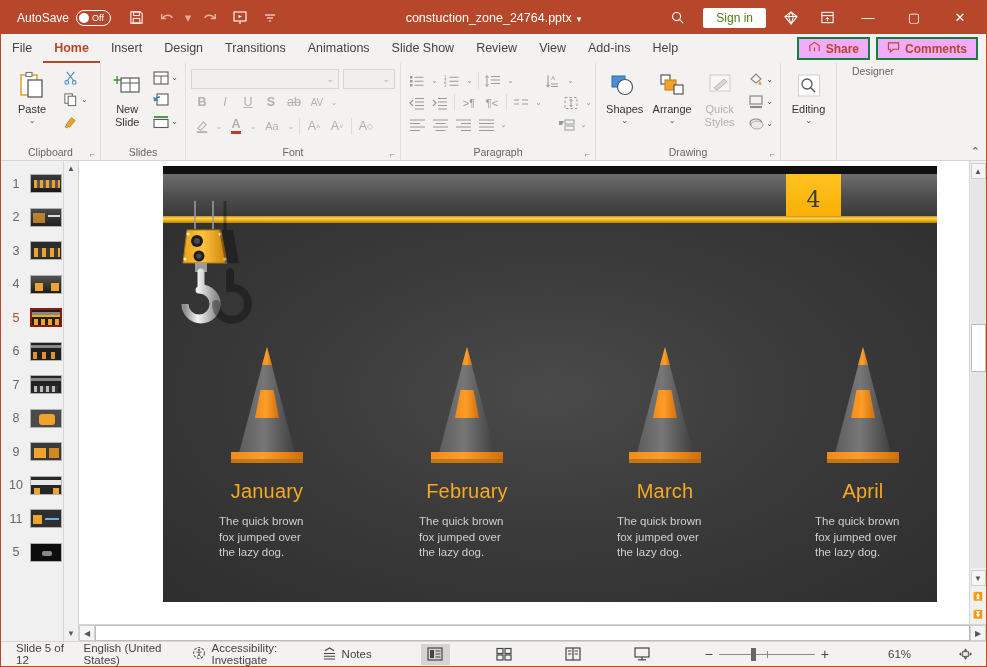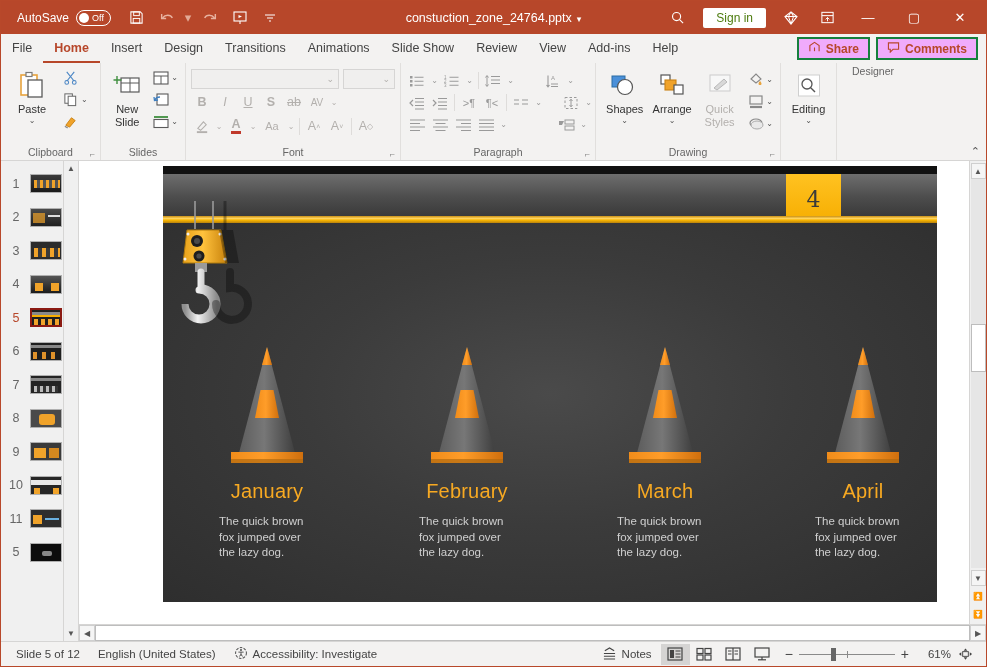--- a/index.html
+++ b/index.html
@@ -186,21 +186,21 @@
   .hs-track { flex: 1; background: #e6e6e6; position: relative; }
   .hs-thumb { position: absolute; left: 0; top: 0; bottom: 0; width: 100%;
     background: #fff; border: 1px solid #bdbdbd; }
 
   
   .statusbar {
     height: 25px; flex: 0 0 25px; background: #f3f2f1; border-top: 1px solid #d6d5d4;
     display: flex; align-items: center; font-size: 11.5px; color: #444; padding: 0 6px;
   }
   .sb-item { padding: 0 9px; display: flex; align-items: center; gap: 5px; }
-  .sb-right { margin-left: auto; display: flex; align-items: center; }
+  .sb-right { margin-left: auto; display: flex; align-items: center; gap: 40px; }
   .viewbtn { width: 29px; height: 21px; display: flex; align-items: center; justify-content: center; color: #444; }
   .viewbtn.active { background: #d5d4d3; }
   .zoom-slider { display: flex; align-items: center; gap: 6px; margin: 0 8px; }
   .zs-track { width: 96px; height: 1px; background: #8a8a8a; position: relative; }
   .zs-mid { position: absolute; left: 48px; top: -3px; width: 1px; height: 7px; background: #8a8a8a; }
   .zs-knob { position: absolute; left: 32px; top: -6px; width: 5px; height: 13px; background: #666; }
   .zoom-pct { width: 34px; text-align: right; font-size: 11.5px; }
 </style>
 </head>
 <body>

